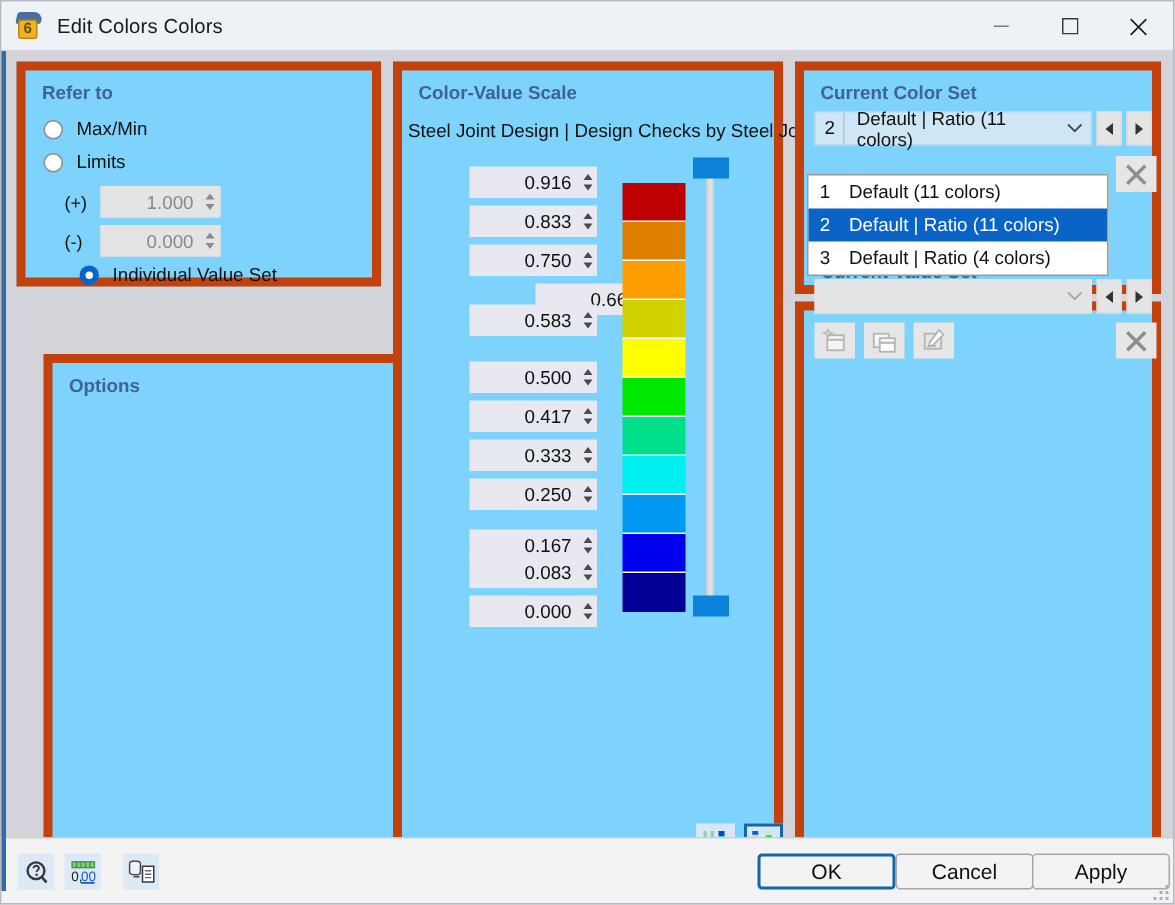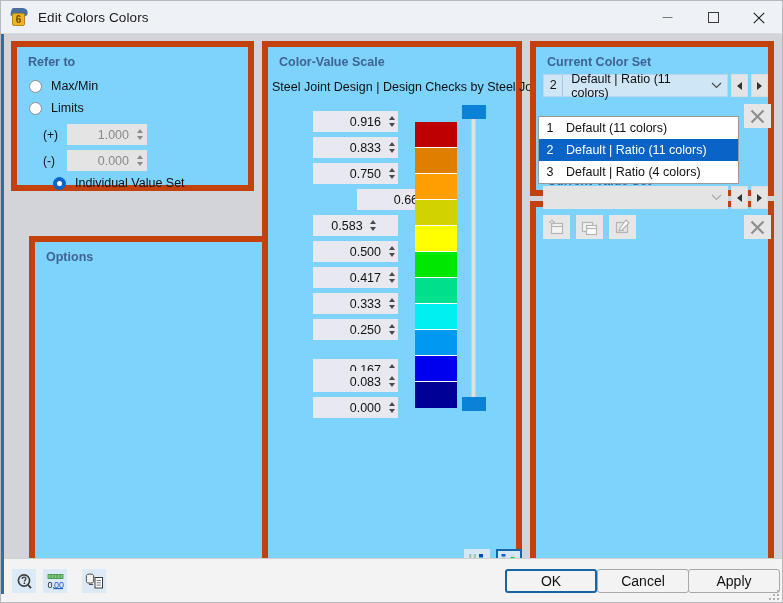--- a/index.html
+++ b/index.html
@@ -488,21 +488,21 @@
                 <i class="dn"></i>
               </span>
             </div>
             <div class="scale-row" style="top: 80px; margin-left: 44px;">
               <span class="val">0.666</span>
               <span class="spin-arrows">
                 <i class="up"></i>
                 <i class="dn"></i>
               </span>
             </div>
-            <div class="scale-row" style="top: 106px; justify-content: center;">
+            <div class="scale-row" style="top: 94px;">
               <span class="val">0.583</span>
               <span class="spin-arrows">
                 <i class="up"></i>
                 <i class="dn"></i>
               </span>
             </div>
             <div class="scale-row" style="top: 132px;">
               <span class="val">0.500</span>
               <span class="spin-arrows">
                 <i class="up"></i>
@@ -523,21 +523,21 @@
                 <i class="dn"></i>
               </span>
             </div>
             <div class="scale-row" style="top: 210px;">
               <span class="val">0.250</span>
               <span class="spin-arrows">
                 <i class="up"></i>
                 <i class="dn"></i>
               </span>
             </div>
-            <div class="scale-row" style="top: 250px; text-align: right;">
+            <div class="scale-row" style="top: 244px; text-align: right;">
               <span class="val">0.167</span>
               <span class="spin-arrows">
                 <i class="up"></i>
                 <i class="dn"></i>
               </span>
             </div>
             <div class="scale-row" style="top: 262px;">
               <span class="val">0.083</span>
               <span class="spin-arrows">
                 <i class="up"></i>

